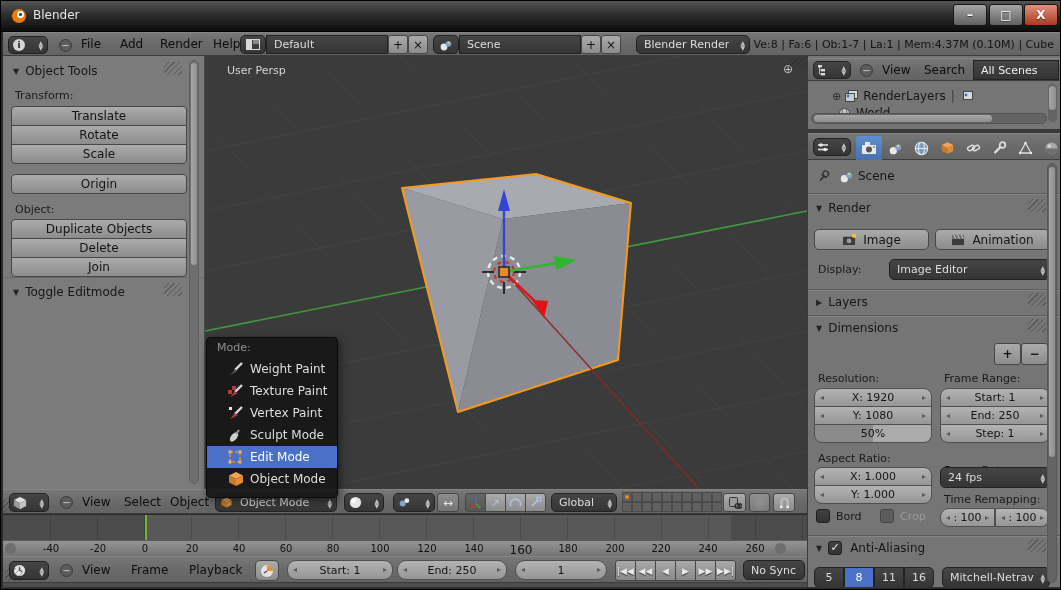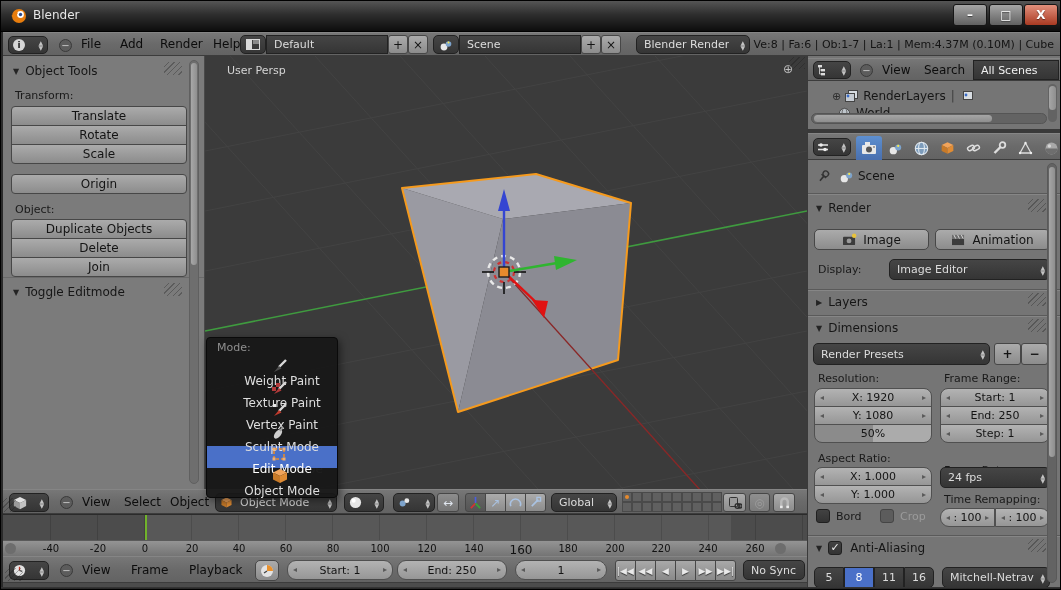--- a/index.html
+++ b/index.html
@@ -40,21 +40,21 @@
   .sep{position:absolute;left:0;width:100%;height:1px;background:#5a5a5a;box-shadow:0 1px 0 #868686;}
   svg{display:block;}
   
   .lgrid{position:absolute;display:grid;grid-template-columns:repeat(5,10px);grid-template-rows:repeat(2,10px);}
   .lcell{width:10px;height:10px;background:#606060;border:1px solid #4a4a4a;margin:-1px 0 0 -1px;box-sizing:border-box;position:relative;}
   .lcell.on::after{content:"";position:absolute;left:2px;top:2px;width:4px;height:4px;border-radius:50%;background:#e78a2c;}
   
   .menuPop{position:absolute;left:205px;top:336px;width:132px;height:161px;background:rgba(23,23,23,.94);
     border:1px solid #0a0a0a;border-radius:4px;z-index:30;box-shadow:2px 3px 8px rgba(0,0,0,.5);box-sizing:border-box;}
   .menuPop .mtitle{height:20px;line-height:20px;padding-left:10px;color:#8f8f8f;font-size:11px;}
-  .mrow{height:22px;display:flex;align-items:center;color:#dedede;font-size:12px;padding-left:20px;flex-direction:column;}
+  .mrow{height:22px;display:flex;align-items:center;color:#dedede;font-size:12px;padding-left:20px;}
   .mrow .mi{width:18px;height:16px;margin-right:5px;flex:none;}
   .mrow.sel{background:#4a70c8;color:#fff;}
   .tab{width:26px;height:24px;display:flex;align-items:center;justify-content:center;border-radius:3px 3px 0 0;}
   .tab.on{background:#568ac6;background:linear-gradient(#5d8fd0,#496fae);}
   .pbtn{background:linear-gradient(#a9a9a9,#898989);border:1px solid #474747;color:#e9e9e9;
         text-shadow:0 1px 1px #333;display:flex;align-items:center;justify-content:center;font-size:9px;box-sizing:border-box;}
 </style>
 </head>
 <body>
 
@@ -647,27 +647,20 @@
       <span>Layers</span>
     </div>
     <span class="grip" style="right:14px;top:160px;"></span>
     <div class="sep" style="top:182px;"></div>
 
     <div class="phead" style="left:8px;top:188px;">
       <span class="ph-tri">▼</span>
       <span>Dimensions</span>
     </div>
     <span class="grip" style="right:14px;top:186px;"></span>
-    <div class="pill" style="left:5px;top:210px;width:177px;height:22px;">
-      <span class="txt">Render Presets</span>
-      <span class="spin">
-          <span>▲</span>
-          <span>▼</span>
-        </span>
-    </div>
     <span class="btnl" style="left:186px;top:210px;width:27px;height:22px;font-weight:bold;">+</span>
     <span class="btnl" style="left:213px;top:210px;width:27px;height:22px;font-weight:bold;">−</span>
 
     <span class="plabel" style="left:10px;top:239px;">Resolution:</span>
     <span class="plabel" style="left:136px;top:239px;">Frame Range:</span>
 
     <span class="numf" style="left:6px;top:255px;width:118px;height:19px;border-radius:8px 8px 0 0;">
       <span class="ar al">◂</span>
       <span>X: 1920</span>
       <span class="ar arr">▸</span>

